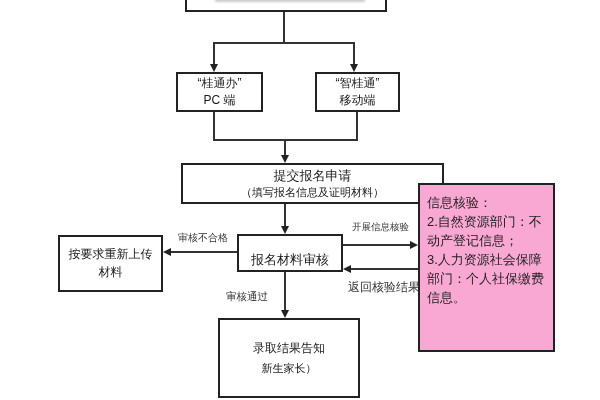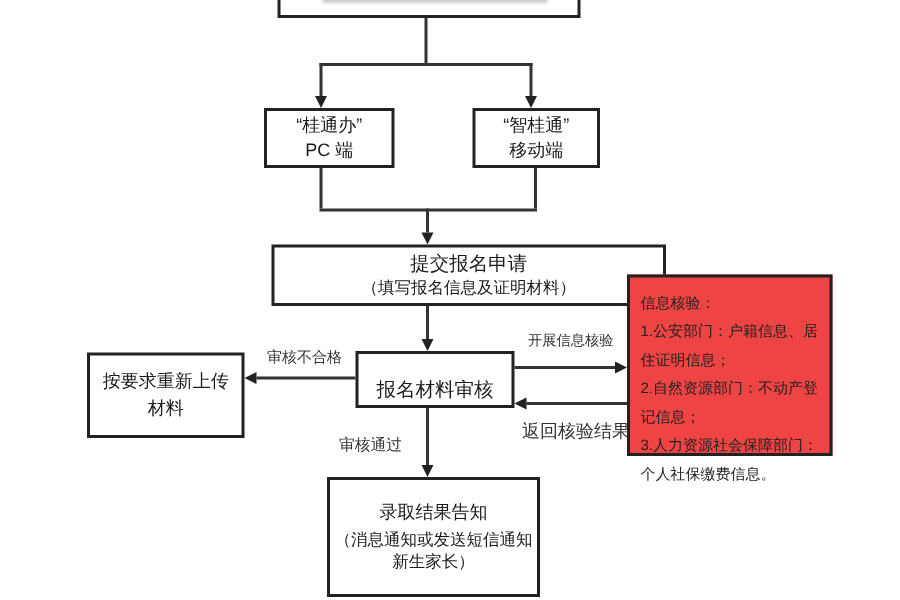--- a/index.html
+++ b/index.html
@@ -15,23 +15,23 @@
   .hline{position:absolute;height:2px;background:#333;}
   .vline{position:absolute;width:2px;background:#333;}
   .tri-down{position:absolute;width:0;height:0;border-left:4px solid transparent;border-right:4px solid transparent;border-top:8px solid #222;}
   .tri-left{position:absolute;width:0;height:0;border-top:4px solid transparent;border-bottom:4px solid transparent;border-right:8px solid #222;}
   .tri-right{position:absolute;width:0;height:0;border-top:4px solid transparent;border-bottom:4px solid transparent;border-left:8px solid #222;}
   .edge-label{position:absolute;font-size:10px;color:#333;white-space:nowrap;}
   .t13{font-size:13px;}
   .t12{font-size:12px;}
   .smudge{position:absolute;left:215px;top:0;width:150px;height:4px;background:#9a9a9a;opacity:.5;filter:blur(1px);}
   .info{
-    position:absolute;box-sizing:border-box;border:2px solid #222;background:#ef4444;
-    left:418px;top:183px;width:137px;height:121px;padding:8px 5px 4px 7px;
-    font-size:10px;line-height:19px;text-align:left;color:#222;
+    position:absolute;box-sizing:border-box;border:2px solid #222;background:#f9a8d4;
+    left:418px;top:183px;width:137px;height:169px;padding:8px 5px 4px 7px;
+    font-size:13px;line-height:19px;text-align:left;color:#222;
   }
   .result-sub,.submit-sub{font-size:11px;line-height:15px;}
 </style>
 </head>
 <body>
 
 <div class="canvas">
 
   <div class="node" style="left:185px;top:-30px;width:202px;height:42px;">
     <div class="smudge" style="left:28px;top:26px;"></div>
@@ -81,28 +81,26 @@
 
   <div class="edge-label" style="left:352px;top:221px;font-size:9.5px;">开展信息核验</div>
   <div class="hline" style="left:343px;top:244px;width:67px;"></div>
   <div class="tri-right" style="left:410px;top:241px;"></div>
   <div class="hline" style="left:351px;top:268px;width:67px;"></div>
   <div class="tri-left" style="left:343px;top:265px;"></div>
   <div class="edge-label" style="left:348px;top:279px;font-size:12px;">返回核验结果</div>
 
   <div class="info">
     <div>信息核验：</div>
-    <div>1.公安部门：户籍信息、居住证明信息；</div>
     <div>2.自然资源部门：不动产登记信息；</div>
     <div>3.人力资源社会保障部门：个人社保缴费信息。</div>
   </div>
 
   <div class="edge-label" style="left:226px;top:290px;font-size:10.5px;">审核通过</div>
   <div class="vline" style="left:284px;top:272px;height:38px;"></div>
   <div class="tri-down" style="left:281px;top:310px;"></div>
 
   <div class="node" style="left:218px;top:318px;width:142px;height:80px;">
     <div class="t12" style="margin-bottom:3px;">录取结果告知</div>
-    <div class="result-sub">（消息通知或发送短信通知</div>
     <div class="result-sub">新生家长）</div>
   </div>
 
 </div>
 
 </body></html>

